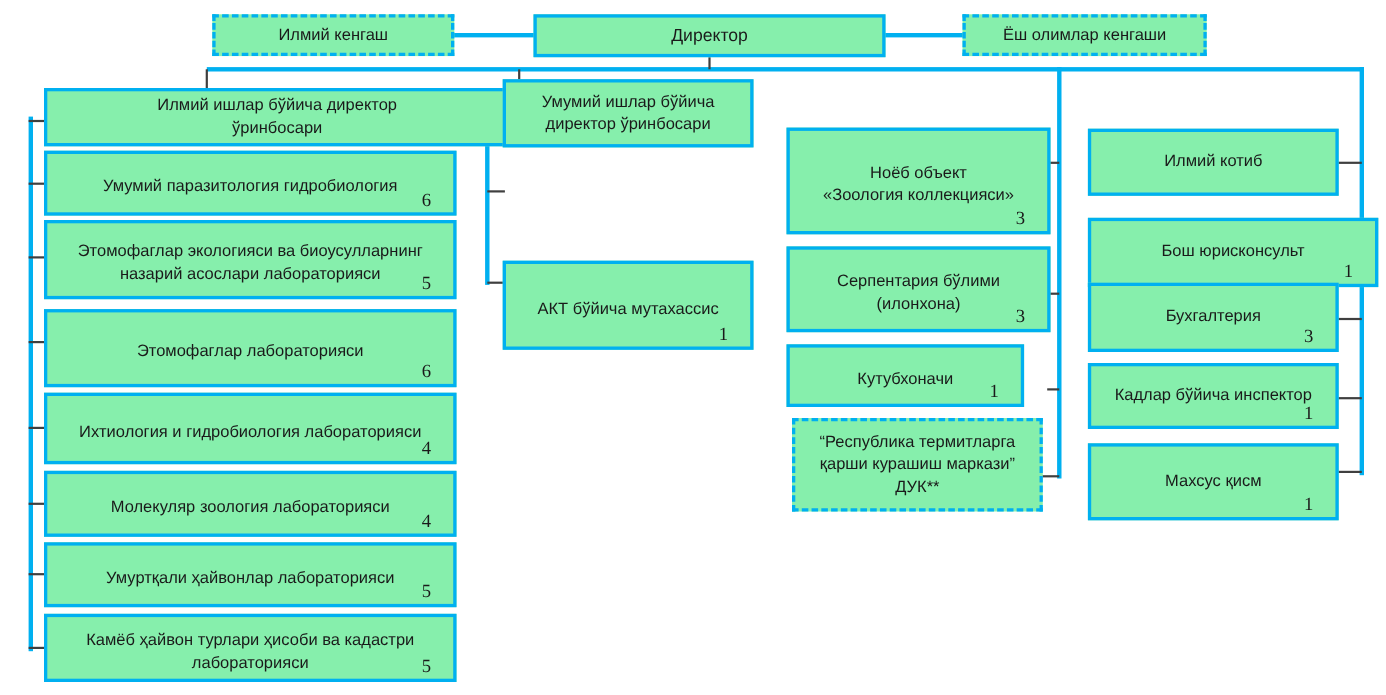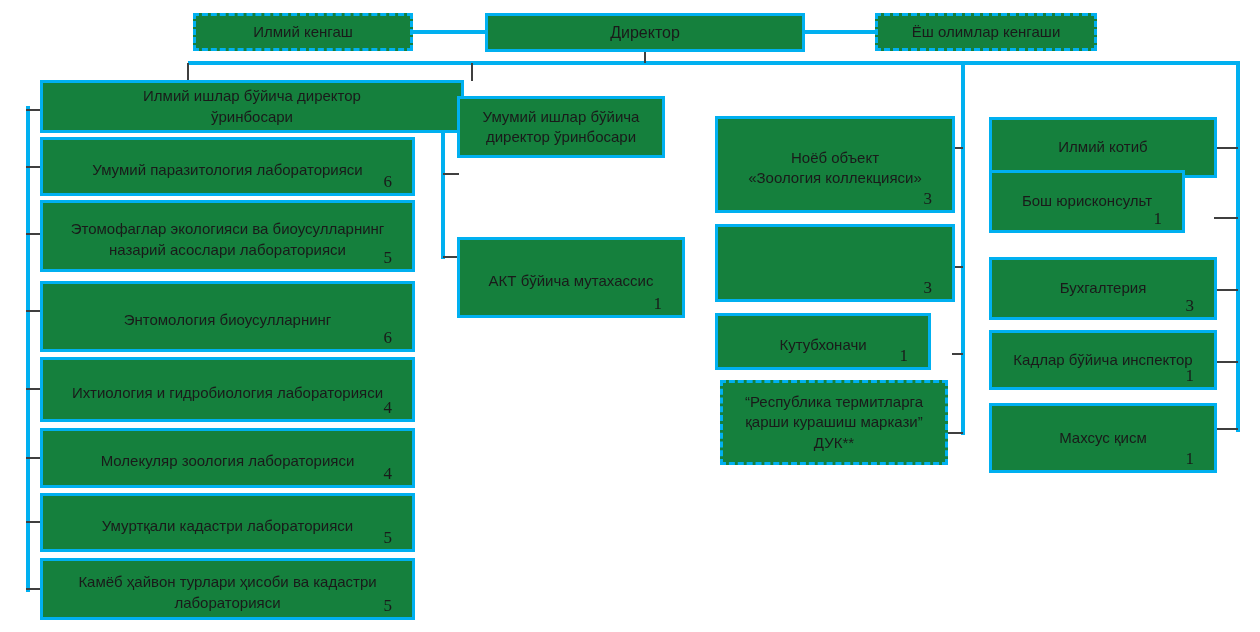--- a/index.html
+++ b/index.html
@@ -1,18 +1,18 @@
 <!DOCTYPE html>
 <html><head>
 <meta charset="utf-8">
 <style>
   html,body{margin:0;padding:0;background:#fff}
   .stage{position:relative;width:1260px;height:632px;background:#fff;
          font-family:"Liberation Sans",sans-serif;color:#1a1a1a;overflow:hidden}
-  .box{position:absolute;box-sizing:border-box;background:#15803d;
+  .box{position:absolute;box-sizing:border-box;background:#86efac;
        border:3px solid #00B0F0;display:flex;justify-content:center;
        font-size:15px;line-height:1.34;text-align:center;z-index:2}
   .box .lbl{white-space:pre-line;padding:0 6px}
   .top-align{align-items:center;padding-top:7px}
   .v-center{align-items:center}
   .dashed{border-style:dashed;border-width:3px}
   .f16{font-size:16px}
   .num{position:absolute;right:20px;bottom:1px;
        font-family:"Liberation Serif",serif;font-size:17px;line-height:1.1}
   .cl{position:absolute;background:#00B0F0;z-index:1}
@@ -67,81 +67,83 @@
   </div>
   <div class="box dashed v-center" style="left:875px;top:13px;width:222px;height:38px">
     <span class="lbl">Ёш олимлар кенгаши</span>
   </div>
 
   <div class="box v-center" style="left:40px;top:80px;width:424px;height:53px">
     <span class="lbl">Илмий ишлар бўйича директор
 ўринбосари</span>
   </div>
   <div class="box top-align" style="left:40px;top:137px;width:375px;height:59px">
-    <span class="lbl">Умумий паразитология лабораторияси</span>
+    <span class="lbl">Умумий паразитология гидробиология</span>
     <span class="num">6</span>
   </div>
   <div class="box top-align" style="left:40px;top:200px;width:375px;height:72px">
     <span class="lbl">Этомофаглар экологияси ва биоусулларнинг
 назарий асослари лабораторияси</span>
     <span class="num">5</span>
   </div>
   <div class="box top-align" style="left:40px;top:281px;width:375px;height:71px">
-    <span class="lbl">Энтомология биоусулларнинг</span>
+    <span class="lbl">Этомофаглар лабораторияси</span>
     <span class="num">6</span>
   </div>
   <div class="box top-align" style="left:40px;top:357px;width:375px;height:65px">
     <span class="lbl">Ихтиология и гидробиология лабораторияси</span>
     <span class="num">4</span>
   </div>
   <div class="box top-align" style="left:40px;top:428px;width:375px;height:60px">
     <span class="lbl">Молекуляр зоология лабораторияси</span>
     <span class="num">4</span>
   </div>
   <div class="box top-align" style="left:40px;top:493px;width:375px;height:59px">
-    <span class="lbl">Умуртқали кадастри лабораторияси</span>
+    <span class="lbl">Умуртқали ҳайвонлар лабораторияси</span>
     <span class="num">5</span>
   </div>
   <div class="box top-align" style="left:40px;top:558px;width:375px;height:62px">
     <span class="lbl">Камёб ҳайвон турлари ҳисоби ва кадастри
 лабораторияси</span>
     <span class="num">5</span>
   </div>
 
-  <div class="box v-center" style="left:457px;top:96px;width:208px;height:62px">
+  <div class="box v-center" style="left:457px;top:72px;width:228px;height:62px">
     <span class="lbl">Умумий ишлар бўйича
 директор ўринбосари</span>
   </div>
   <div class="box top-align" style="left:457px;top:237px;width:228px;height:81px">
     <span class="lbl">АКТ бўйича мутахассис</span>
     <span class="num">1</span>
   </div>
 
   <div class="box top-align" style="left:715px;top:116px;width:240px;height:97px">
     <span class="lbl">Ноёб объект
 «Зоология коллекцияси»</span>
     <span class="num">3</span>
   </div>
   <div class="box top-align" style="left:715px;top:224px;width:240px;height:78px">
+    <span class="lbl">Серпентария бўлими
+(илонхона)</span>
     <span class="num">3</span>
   </div>
   <div class="box top-align" style="left:715px;top:313px;width:216px;height:57px">
     <span class="lbl">Кутубхоначи</span>
     <span class="num">1</span>
   </div>
   <div class="box v-center" style="left:989px;top:117px;width:228px;height:61px">
     <span class="lbl">Илмий котиб</span>
   </div>
 
   <div class="box dashed v-center" style="left:720px;top:380px;width:228px;height:85px">
     <span class="lbl">“Республика термитларга
 қарши курашиш маркази”
 ДУК**</span>
   </div>
-  <div class="box v-center" style="left:989px;top:170px;width:196px;height:63px">
+  <div class="box v-center" style="left:989px;top:198px;width:264px;height:63px">
     <span class="lbl">Бош юрисконсульт</span>
     <span class="num">1</span>
   </div>
   <div class="box v-center" style="left:989px;top:257px;width:228px;height:63px">
     <span class="lbl">Бухгалтерия</span>
     <span class="num">3</span>
   </div>
   <div class="box v-center" style="left:989px;top:330px;width:228px;height:60px">
     <span class="lbl">Кадлар бўйича инспектор</span>
     <span class="num">1</span>

